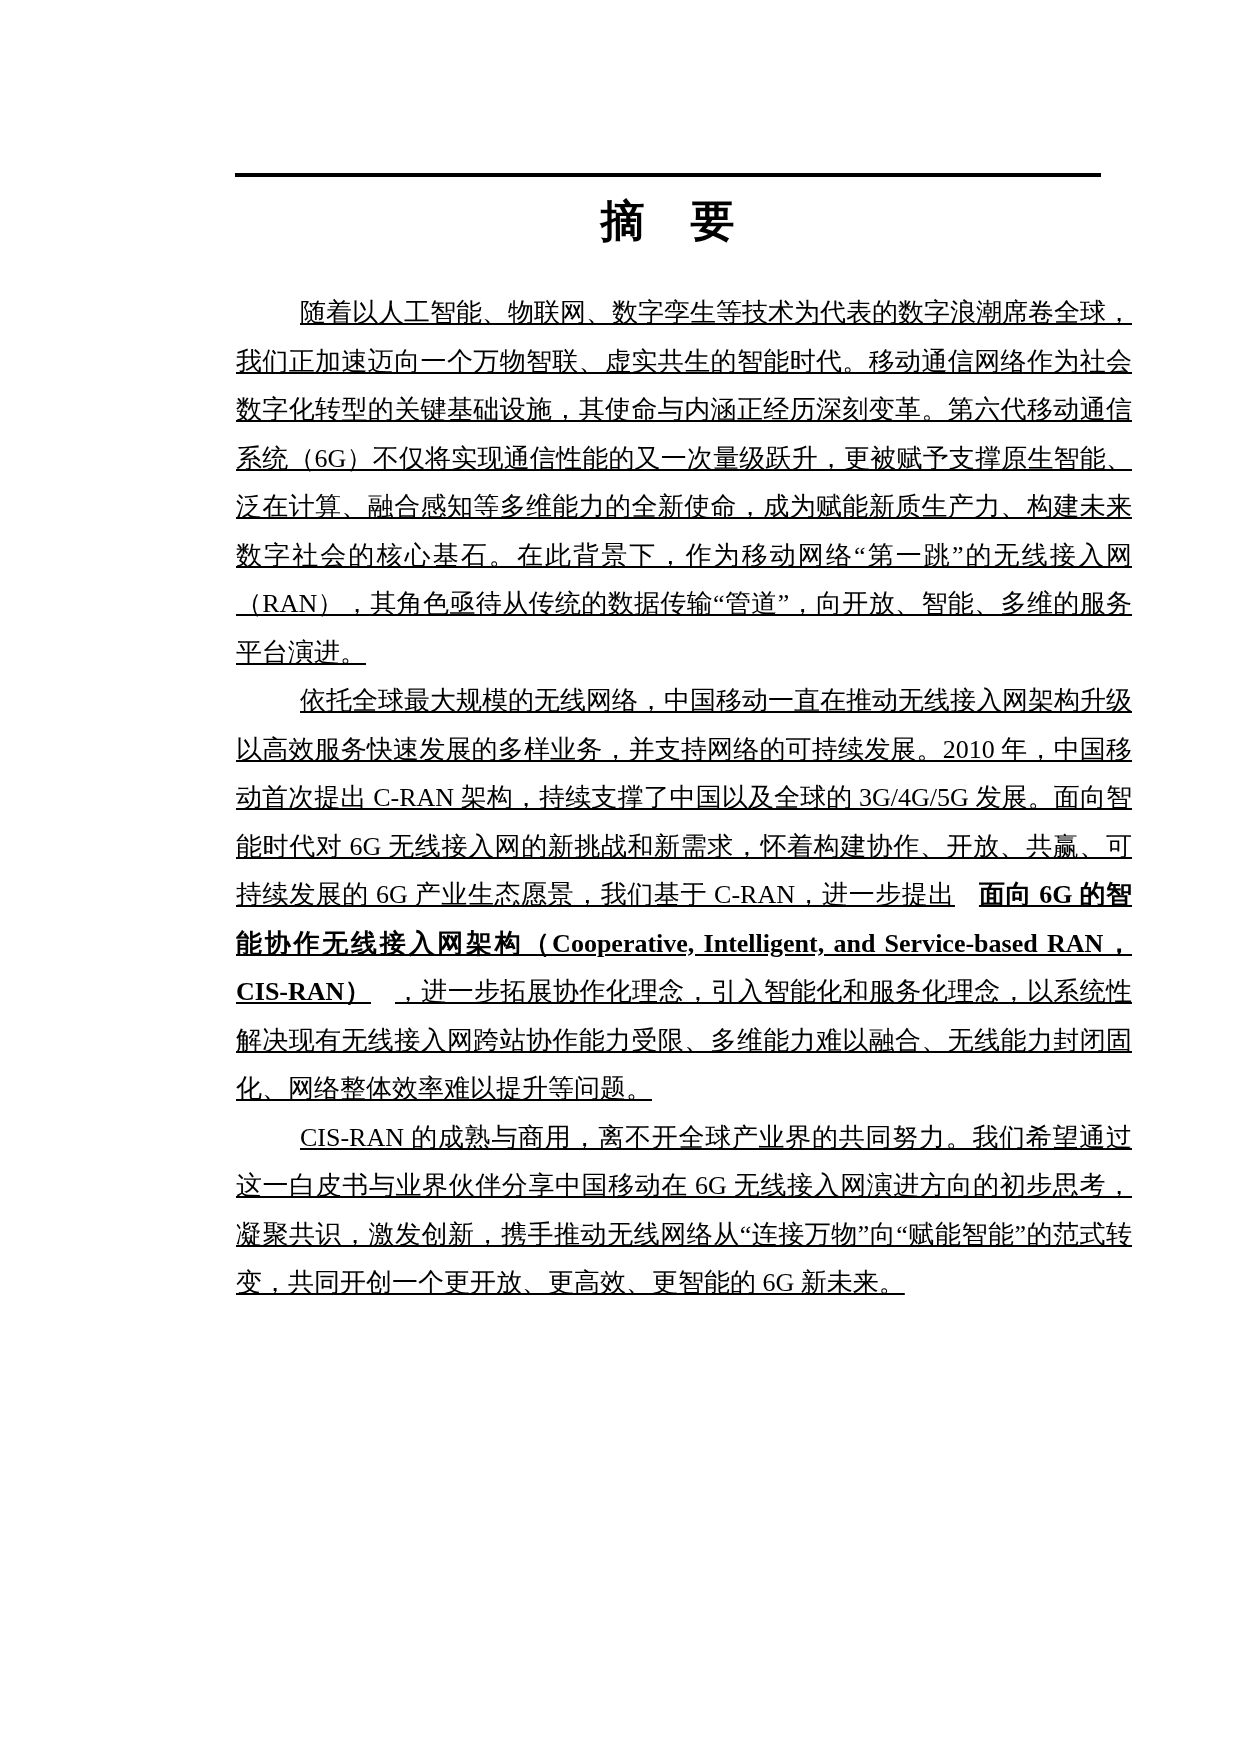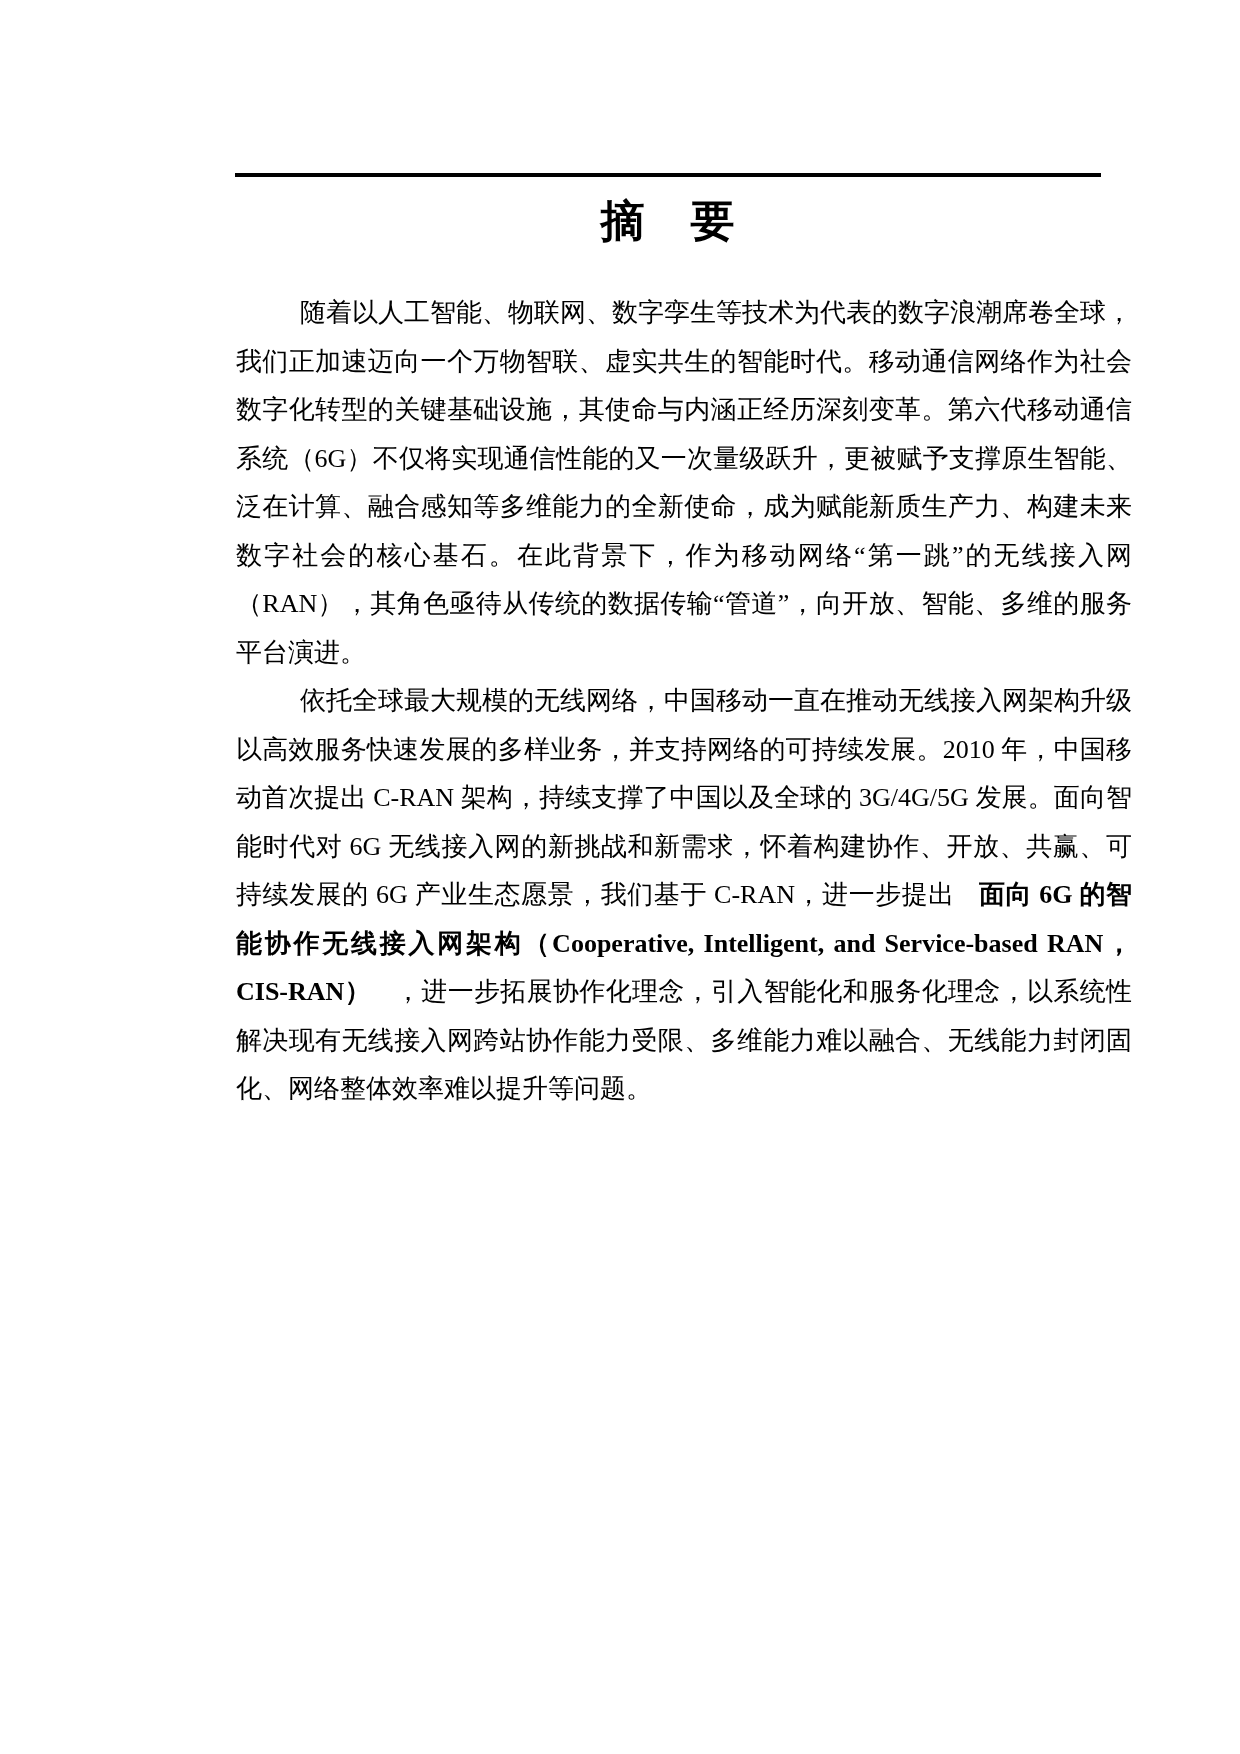--- a/index.html
+++ b/index.html
@@ -37,27 +37,29 @@
     left: 188px;
     top: 241px;
     width: 896px;
     font-size: 26px;
     line-height: 48.5px;
     text-align: justify;
   }
   .content p {
     text-indent: 2em;
     margin: 0;
+    text-decoration: underline;
   }
   .content .run { font-weight: normal; }
   .content .run.b { font-weight: bold; }
 </style>
 </head>
 <body>
 
 <div class="page">
   <div class="top-rule"></div>
   <h1 class="doc-title">摘　要</h1>
   <div class="content">
       <p><span class="run">随着以人工智能、物联网、数字孪生等技术为代表的数字浪潮席卷全球，我们正加速迈向一个万物智联、虚实共生的智能时代。移动通信网络作为社会数字化转型的关键基础设施，其使命与内涵正经历深刻变革。第六代移动通信系统（6G）不仅将实现通信性能的又一次量级跃升，更被赋予支撑原生智能、泛在计算、融合感知等多维能力的全新使命，成为赋能新质生产力、构建未来数字社会的核心基石。在此背景下，作为移动网络“第一跳”的无线接入网（RAN），其角色亟待从传统的数据传输“管道”，向开放、智能、多维的服务平台演进。</span></p>
       <p><span class="run">依托全球最大规模的无线网络，中国移动一直在推动无线接入网架构升级以高效服务快速发展的多样业务，并支持网络的可持续发展。2010 年，中国移动首次提出 C-RAN 架构，持续支撑了中国以及全球的 3G/4G/5G 发展。面向智能时代对 6G 无线接入网的新挑战和新需求，怀着构建协作、开放、共赢、可持续发展的 6G 产业生态愿景，我们基于 C-RAN，进一步提出</span><span class="run b">面向 6G 的智能协作无线接入网架构（Cooperative, Intelligent, and Service-based RAN，CIS-RAN）</span><span class="run">，进一步拓展协作化理念，引入智能化和服务化理念，以系统性解决现有无线接入网跨站协作能力受限、多维能力难以融合、无线能力封闭固化、网络整体效率难以提升等问题。</span></p>
+      <p><span class="run">CIS-RAN 的成熟与商用，离不开全球产业界的共同努力。我们希望通过这一白皮书与业界伙伴分享中国移动在 6G 无线接入网演进方向的初步思考，凝聚共识，激发创新，携手推动无线网络从“连接万物”向“赋能智能”的范式转变，共同开创一个更开放、更高效、更智能的 6G 新未来。</span></p>
     </div>
 </div>
 
 </body></html>

